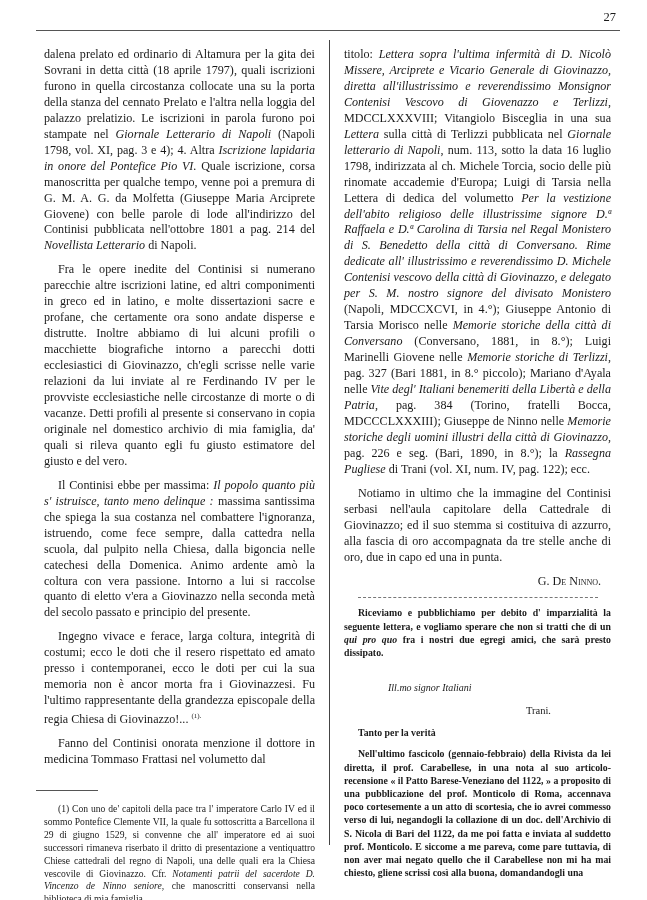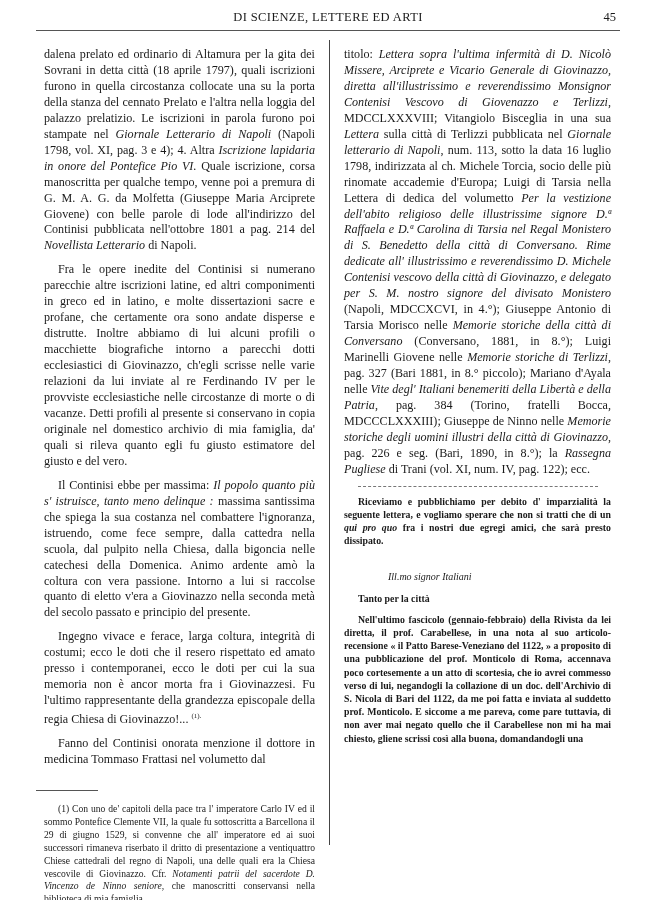--- a/index.html
+++ b/index.html
@@ -29,38 +29,40 @@
   .letter-small { font-size: 9.8px; line-height: 13.2px; font-weight: bold; }
   .addr1 { padding-left: 44px; font-size: 10px; line-height: 14px; }
   .addr2 { padding-left: 76px; font-size: 10px; line-height: 14px; }
   .addr3 { text-align: right; padding-right: 60px; font-size: 10.5px; line-height: 15px; }
   sup { font-size: 7px; }
 </style>
 </head>
 <body>
 
 <div class="header">
-  <div class="running-title">DI SCIENZE, LETTERE ED ARTI</div>
-  <div class="page-number">45</div>
+  <div class="page-number">27</div>
 </div>
 <div class="header-rule"></div>
 
 <div class="col col-left">
   <p><span>dalena prelato ed ordinario di Altamura per la gita dei Sovrani in detta città (18 aprile 1797), quali iscrizioni furono in quella circostanza collocate una su la porta della stanza del cennato Prelato e l'altra nella loggia del palazzo prelatizio. Le iscrizioni in parola furono poi stampate nel </span><i>Giornale Letterario di Napoli</i><span> (Napoli 1798, vol. XI, pag. 3 e 4); 4. Altra </span><i>Iscrizione lapidaria in onore del Pontefice Pio VI.</i><span> Quale iscrizione, corsa manoscritta per qualche tempo, venne poi a premura di G. M. A. G. da Molfetta (Giuseppe Maria Arciprete Giovene) con belle parole di lode all'indirizzo del Continisi pubblicata nell'ottobre 1801 a pag. 214 del </span><i>Novellista Letterario</i><span> di Napoli.</span></p>
   <p class="ind gap">Fra le opere inedite del Continisi si numerano parecchie altre iscrizioni latine, ed altri componimenti in greco ed in latino, e molte dissertazioni sacre e profane, che certamente ora sono andate disperse e distrutte. Inoltre abbiamo di lui alcuni profili o macchiette biografiche intorno a parecchi dotti ecclesiastici di Giovinazzo, ch'egli scrisse nelle varie relazioni da lui inviate al re Ferdinando IV per le provviste ecclesiastiche nelle circostanze di morte o di vacanze. Detti profili al presente si conservano in copia originale nel domestico archivio di mia famiglia, da' quali si rileva quanto egli fu giusto estimatore del giusto e del vero.</p>
   <p class="ind gap"><span>Il Continisi ebbe per massima: </span><i>Il popolo quanto più s' istruisce, tanto meno delinque :</i><span> massima santissima che spiega la sua costanza nel combattere l'ignoranza, istruendo, come fece sempre, dalla cattedra nella scuola, dal pulpito nella Chiesa, dalla bigoncia nelle catechesi della Domenica. Animo ardente amò la coltura con vera passione. Intorno a lui si raccolse quanto di eletto v'era a Giovinazzo nella seconda metà del secolo passato e principio del presente.</span></p>
   <p class="ind gap"><span>Ingegno vivace e ferace, larga coltura, integrità di costumi; ecco le doti che il resero rispettato ed amato presso i contemporanei, ecco le doti per cui la sua memoria non è ancor morta fra i Giovinazzesi. Fu l'ultimo rappresentante della grandezza episcopale della regia Chiesa di Giovinazzo!... </span><sup>(1).</sup></p>
   <p class="ind">Fanno del Continisi onorata menzione il dottore in medicina Tommaso Frattasi nel volumetto dal</p>
   <div class="rule-short"></div>
   <p class="foot"><span>(1) Con uno de' capitoli della pace tra l' imperatore Carlo IV ed il sommo Pontefice Clemente VII, la quale fu sottoscritta a Barcellona il 29 di giugno 1529, si convenne che all' imperatore ed ai suoi successori rimaneva riserbato il dritto di presentazione a ventiquattro Chiese cattedrali del regno di Napoli, una delle quali era la Chiesa vescovile di Giovinazzo. Cfr. </span><i>Notamenti patrii del sacerdote D. Vincenzo de Ninno seniore</i><span>, che manoscritti conservansi nella biblioteca di mia famiglia.</span></p>
 </div>
 
 <div class="col-divider"></div>
 
 <div class="col col-right">
   <p><span>titolo: </span><i>Lettera sopra l'ultima infermità di D. Nicolò Missere, Arciprete e Vicario Generale di Giovinazzo, diretta all'illustrissimo e reverendissimo Monsignor Contenisi Vescovo di Giovenazzo e Terlizzi</i><span>, MDCCLXXXVIII; Vitangiolo Bisceglia in una sua </span><i>Lettera</i><span> sulla città di Terlizzi pubblicata nel </span><i>Giornale letterario di Napoli</i><span>, num. 113, sotto la data 16 luglio 1798, indirizzata al ch. Michele Torcia, socio delle più rinomate accademie d'Europa; Luigi di Tarsia nella Lettera di dedica del volumetto </span><i>Per la vestizione dell'abito religioso delle illustrissime signore D.ª Raffaela e D.ª Carolina di Tarsia nel Regal Monistero di S. Benedetto della città di Conversano. Rime dedicate all' illustrissimo e reverendissimo D. Michele Contenisi vescovo della città di Giovinazzo, e delegato per S. M. nostro signore del divisato Monistero</i><span> (Napoli, MDCCXCVI, in 4.°); Giuseppe Antonio di Tarsia Morisco nelle </span><i>Memorie storiche della città di Conversano</i><span> (Conversano, 1881, in 8.°); Luigi Marinelli Giovene nelle </span><i>Memorie storiche di Terlizzi</i><span>, pag. 327 (Bari 1881, in 8.° piccolo); Mariano d'Ayala nelle </span><i>Vite degl' Italiani benemeriti della Libertà e della Patria</i><span>, pag. 384 (Torino, fratelli Bocca, MDCCCLXXXIII); Giuseppe de Ninno nelle </span><i>Memorie storiche degli uomini illustri della città di Giovinazzo</i><span>, pag. 226 e seg. (Bari, 1890, in 8.°); la </span><i>Rassegna Pugliese</i><span> di Trani (vol. XI, num. IV, pag. 122); ecc.</span></p>
+  <p class="ind gap">Notiamo in ultimo che la immagine del Continisi serbasi nell'aula capitolare della Cattedrale di Giovinazzo; ed il suo stemma si costituiva di azzurro, alla fascia di oro accompagnata da tre stelle anche di oro, due in capo ed una in punta.</p>
+  <p class="sig sc">G. De Ninno.</p>
   <div class="rule-long"></div>
   <p class="ind letter-small"><span>Riceviamo e pubblichiamo per debito d' imparzialità la seguente lettera, e vogliamo sperare che non si tratti che di un </span><i>qui pro quo</i><span> fra i nostri due egregi amici, che sarà presto dissipato.</span></p>
   <div style="height:6px"></div>
   <p class="addr1"><i>Ill.mo signor Italiani</i></p>
-  <p class="ind letter-small">Tanto per la città</p>
+  <p class="addr3">Trani.</p>
+  <p class="ind letter-small">Tanto per la verità</p>
   <p class="ind letter-small">Nell'ultimo fascicolo (gennaio-febbraio) della Rivista da lei diretta, il prof. Carabellese, in una nota al suo articolo-recensione « il Patto Barese-Veneziano del 1122, » a proposito di una pubblicazione del prof. Monticolo di Roma, accennava poco cortesemente a un atto di scortesia, che io avrei commesso verso di lui, negandogli la collazione di un doc. dell'Archivio di S. Nicola di Bari del 1122, da me poi fatta e inviata al suddetto prof. Monticolo. E siccome a me pareva, come pare tuttavia, di non aver mai negato quello che il Carabellese non mi ha mai chiesto, gliene scrissi così alla buona, domandandogli una</p>
 </div>
 
 </body></html>

